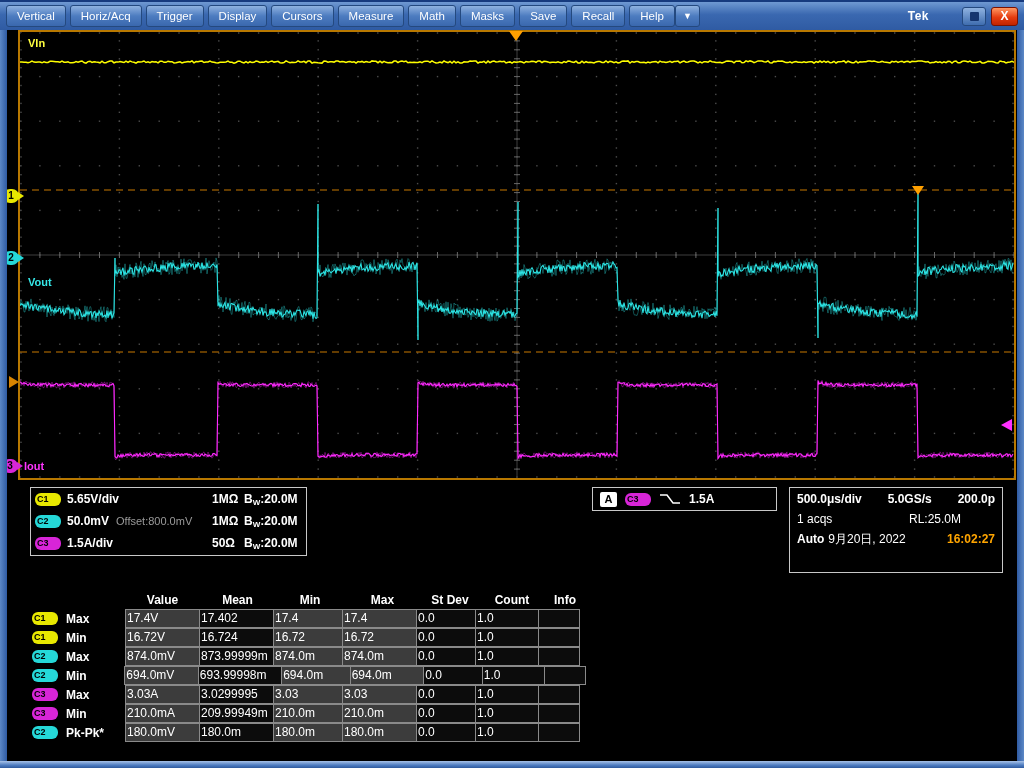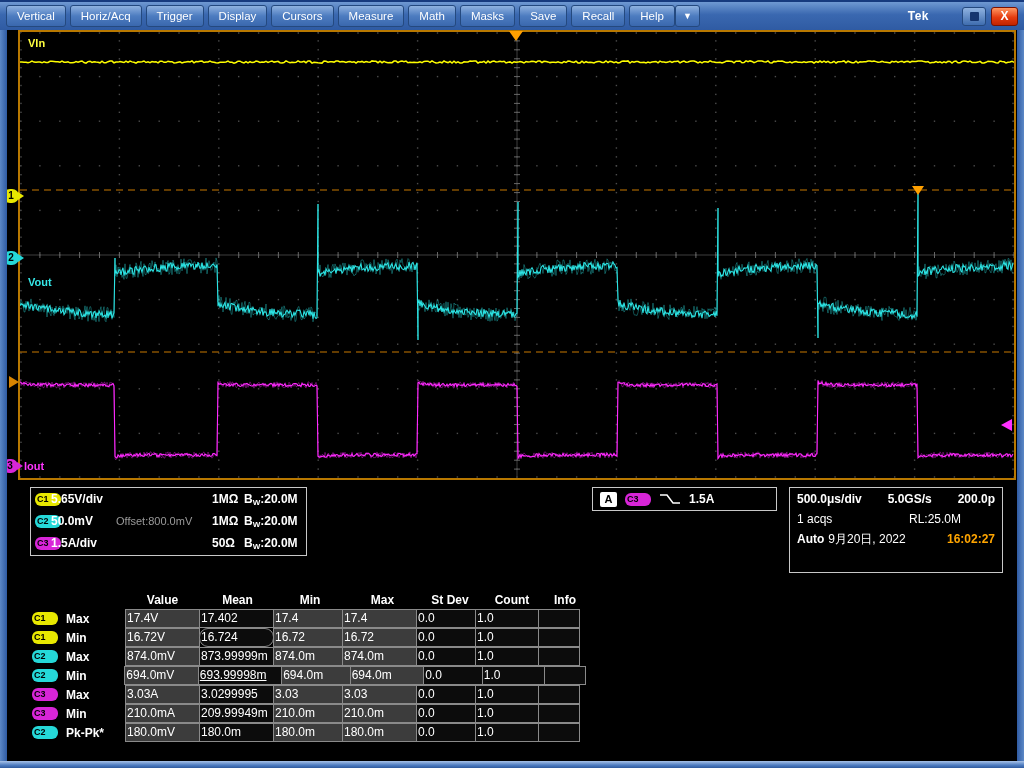--- a/index.html
+++ b/index.html
@@ -45,21 +45,21 @@
   .marker .arrow{position:absolute;left:15px;top:3px;width:0;height:0;
     border-left:6px solid #fff;border-top:4px solid transparent;border-bottom:4px solid transparent}
 
   
   .ch-panel{position:absolute;left:30px;top:487px;width:277px;height:69px;
     border:1px solid #c8c8c8;background:#000;z-index:5}
   .ch-row{position:relative;height:22px}
   .badge{display:inline-block;min-width:26px;height:13px;border-radius:6px;color:#000;
     font-size:9px;font-weight:bold;text-align:left;line-height:13px;padding:0 2px}
   .c-badge{position:absolute;left:4px;top:5px}
-  .c-scale{position:absolute;left:20px;top:4px;font-size:12px;font-weight:bold;color:#fff;white-space:nowrap}
+  .c-scale{position:absolute;left:36px;top:4px;font-size:12px;font-weight:bold;color:#fff;white-space:nowrap}
   .c-offset{position:absolute;left:85px;top:5px;font-size:11px;color:#9a9a9a;white-space:nowrap}
   .c-term{position:absolute;left:181px;top:4px;font-size:12px;font-weight:bold;color:#fff;white-space:nowrap}
   .c-bw{position:absolute;left:213px;top:4px;font-size:12px;font-weight:bold;color:#fff;white-space:nowrap}
   .c-bw sub,.c-bw .sub{font-size:8px;vertical-align:-2px}
 
   .trig-panel{position:absolute;left:592px;top:487px;width:185px;height:24px;
     border:1px solid #c8c8c8;background:#000;display:flex;align-items:center;gap:8px;padding:0 7px;z-index:5}
   .abadge{display:inline-block;width:17px;height:15px;background:#fff;color:#000;
     font-weight:bold;font-size:11px;text-align:center;line-height:15px;border-radius:2px}
   .t-level{color:#fff;font-size:12px;font-weight:bold}
@@ -1426,21 +1426,21 @@
         <div class="cell dark" style="width: 60px;">0.0</div>
         <div class="cell dark" style="width: 64px;">1.0</div>
         <div class="cell dark" style="width: 42px;"></div>
       </div>
       <div class="m-row">
         <div class="m-name">
           <span class="badge" style="background: rgb(232, 232, 0);">C1</span>
           <span class="m-label">Min</span>
         </div>
         <div class="cell gray first" style="width: 75px;">16.72V</div>
-        <div class="cell dark" style="width: 75px; border-radius: 9px;">16.724</div>
+        <div class="cell dark" style="width: 75px;">16.724</div>
         <div class="cell gray" style="width: 70px;">16.72</div>
         <div class="cell gray" style="width: 75px;">16.72</div>
         <div class="cell dark" style="width: 60px;">0.0</div>
         <div class="cell dark" style="width: 64px;">1.0</div>
         <div class="cell dark" style="width: 42px;"></div>
       </div>
       <div class="m-row">
         <div class="m-name">
           <span class="badge" style="background: rgb(37, 216, 216);">C2</span>
           <span class="m-label">Max</span>
@@ -1452,21 +1452,21 @@
         <div class="cell dark" style="width: 60px;">0.0</div>
         <div class="cell dark" style="width: 64px;">1.0</div>
         <div class="cell dark" style="width: 42px;"></div>
       </div>
       <div class="m-row">
         <div class="m-name">
           <span class="badge" style="background: rgb(37, 216, 216);">C2</span>
           <span class="m-label">Min</span>
         </div>
         <div class="cell gray first" style="width: 75px;">694.0mV</div>
-        <div class="cell dark" style="width: 85px; text-decoration: underline;">693.99998m</div>
+        <div class="cell dark" style="width: 85px;">693.99998m</div>
         <div class="cell gray" style="width: 70px;">694.0m</div>
         <div class="cell gray" style="width: 75px;">694.0m</div>
         <div class="cell dark" style="width: 60px;">0.0</div>
         <div class="cell dark" style="width: 64px;">1.0</div>
         <div class="cell dark" style="width: 42px;"></div>
       </div>
       <div class="m-row">
         <div class="m-name">
           <span class="badge" style="background: rgb(216, 37, 216);">C3</span>
           <span class="m-label">Max</span>

